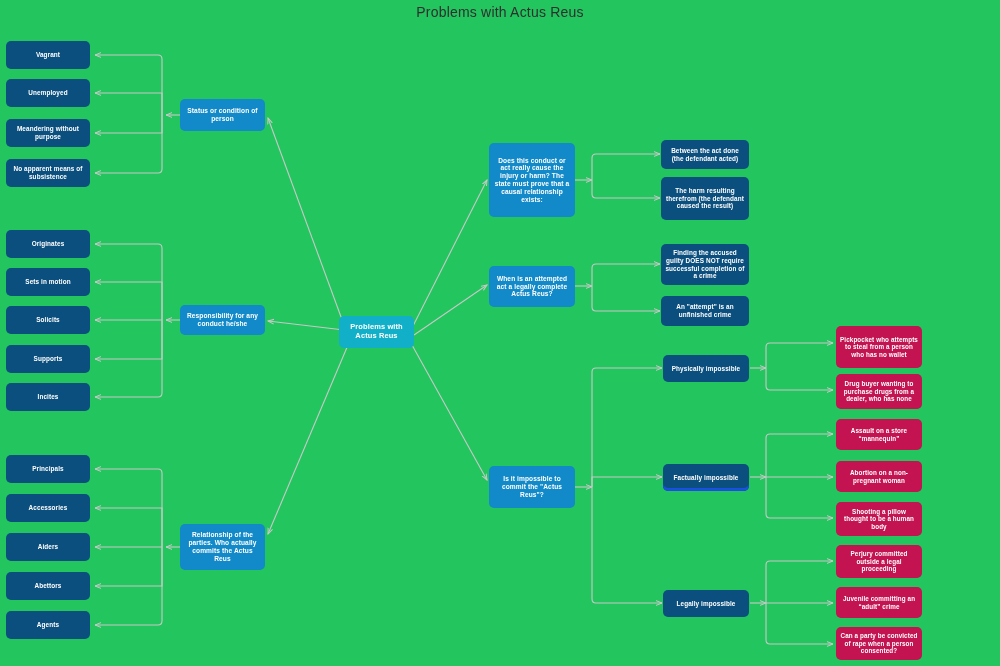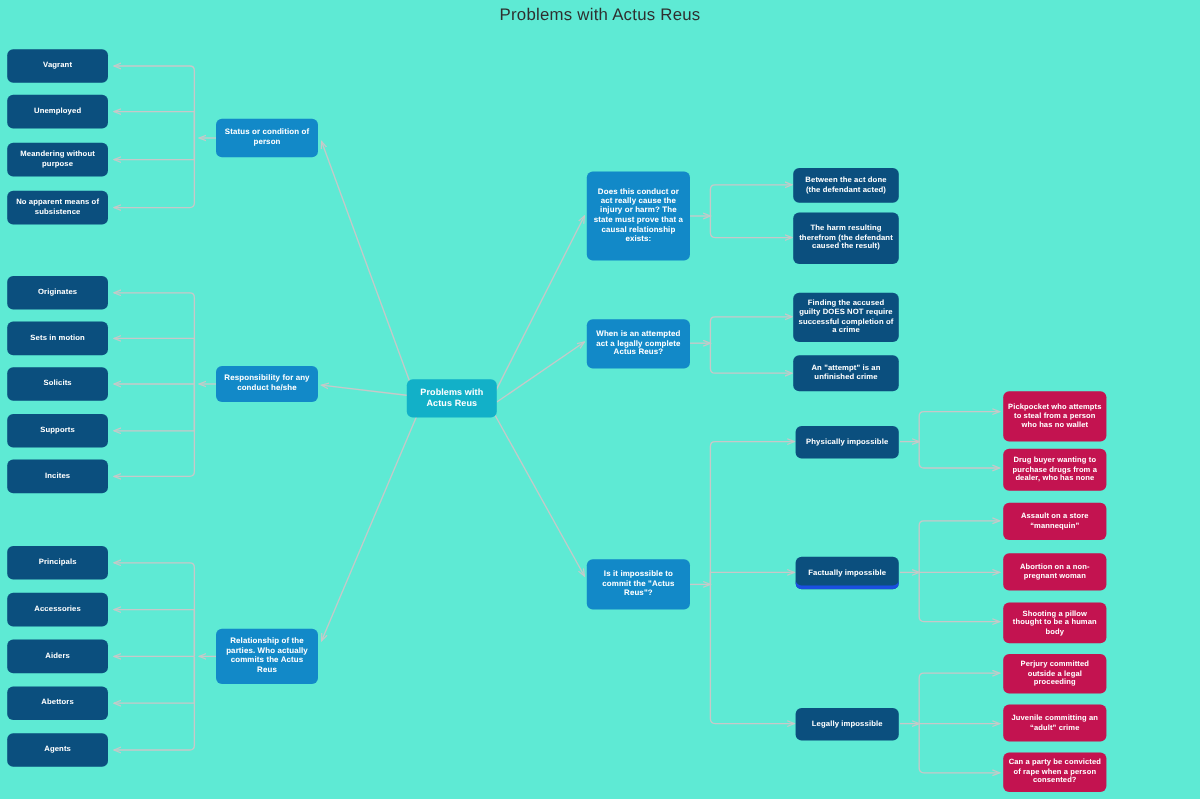--- a/index.html
+++ b/index.html
@@ -5,21 +5,21 @@
 <style>
   html, body {
     margin: 0;
     padding: 0;
     background: #000000;
   }
   #canvas {
     position: relative;
     width: 1000px;
     height: 666px;
-    background: #5eead4;
+    background: #22c55e;
     overflow: hidden;
     font-family: "Liberation Sans", sans-serif;
   }
   #edges {
     position: absolute;
     left: 0;
     top: 0;
     width: 1000px;
     height: 666px;
     pointer-events: none;

